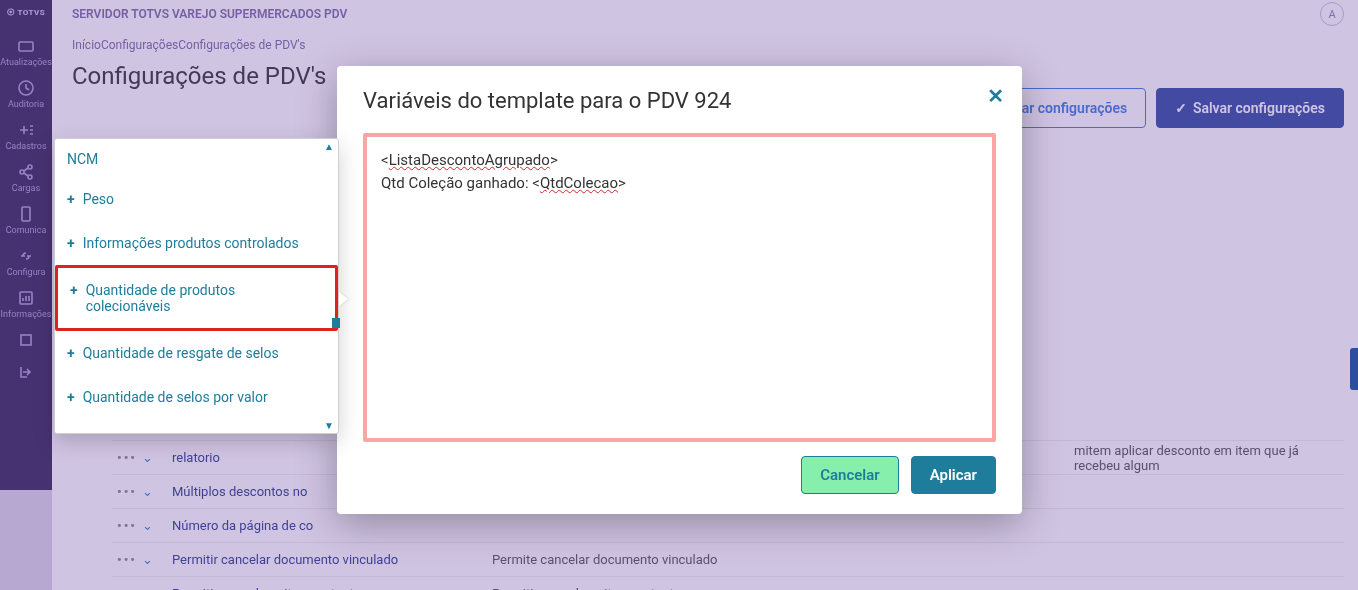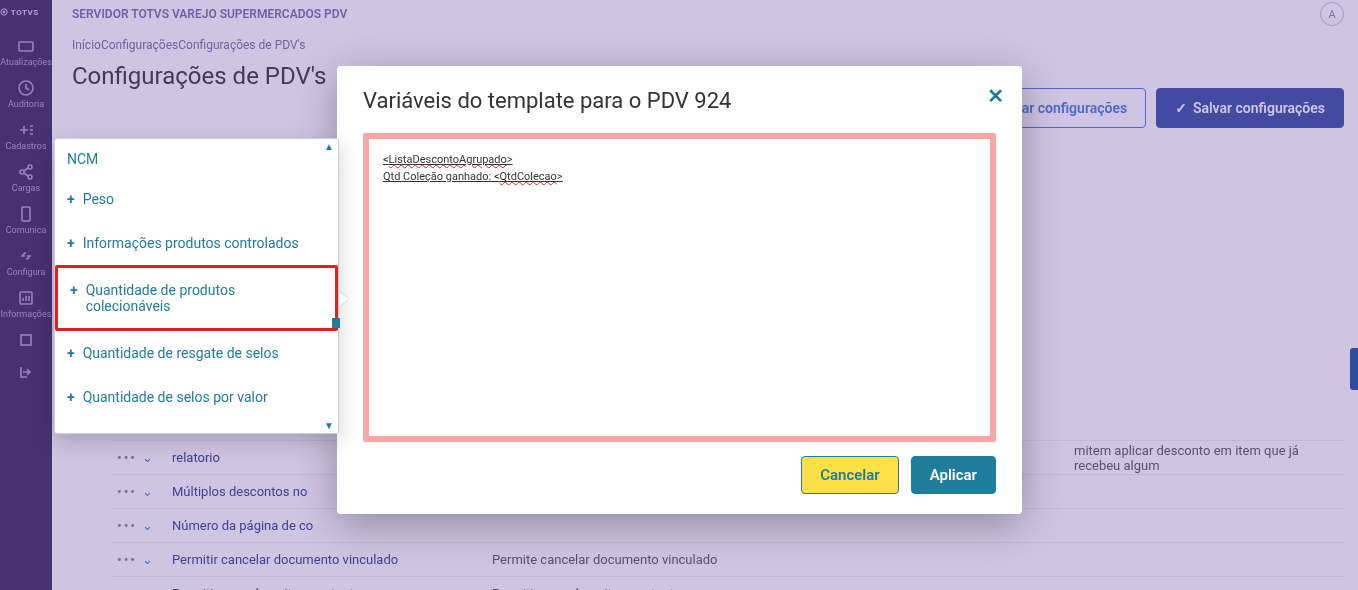--- a/index.html
+++ b/index.html
@@ -1,64 +1,64 @@
 <!DOCTYPE html>
 <html><head>
 <meta charset="utf-8">
 <style>
   * { box-sizing: border-box; margin: 0; padding: 0; }
   html, body { width: 1358px; height: 590px; font-family: -apple-system, BlinkMacSystemFont, "Segoe UI", Roboto, Arial, sans-serif; overflow: hidden; }
   body { position: relative; background: #f5f5f5; }
 
   
   .sidebar {
-    position: absolute; left: 0; top: 0; width: 52px; height: 590px;
+    position: absolute; left: 0; top: 0; width: 52px; height: 490px;
     background: #2b2247; color: #b2a7d6; display: flex; flex-direction: column;
-    font-size: 9px;
+    align-items: center; font-size: 9px;
   }
   .sidebar .logo { margin: 8px 0 14px; color: #eae3ff; font-weight: 700; font-size: 8px; letter-spacing: .5px;}
   .sidebar .item { display:flex; flex-direction:column; align-items:center; margin: 6px 0; width:100%; color:#bcb0df; }
   .sidebar .item svg { width:18px; height:18px; stroke:#bcb0df; fill:none; stroke-width:1.6; }
   .sidebar .item span { margin-top:2px; font-size:9px; }
 
   
   .main { position:absolute; left:52px; top:0; right:0; height:590px; background:#fff; }
 
   .topbar { height:28px; display:flex; align-items:center; padding:0 20px; color:#7a6ba3; font-size:12px; font-weight:600;text-align:center;}
   .avatar-circle { position:absolute; right:14px; top:2px; width:24px; height:24px; border:1px solid #c6bed9; border-radius:50%; display:flex; align-items:center; justify-content:center; color:#8a7eb8; font-size:11px;}
   .breadcrumbs { padding:10px 20px; font-size:12px; color:#7a6ba3; display:flex; }
   .breadcrumbs span { cursor:default;}
   .page-row { display:flex; align-items:center; padding:0 20px; }
   .page-title { font-size:24px; color:#333; font-weight:400;}
   .btn { height:40px; border-radius:4px; padding:0 18px; font-size:14px; font-weight:600; display:inline-flex; align-items:center; gap:6px; cursor:pointer;}
   .btn-outline { border:1px solid #3a7de0; background:#fff; color:#3a7de0;}
   .btn-primary { border:1px solid #2f4d9e; background:#2f4d9e; color:#fff;}
   .btn-primary-teal { border:1px solid #1e7d9b; background:#1e7d9b; color:#fff;}
-  .btn-outline-teal { border:1px solid #1e7d9b; background:#fde047; color:#1e7d9b;}
+  .btn-outline-teal { border:1px solid #1e7d9b; background:#86efac; color:#1e7d9b;}
   .main-buttons { position:absolute; right:14px; top:88px; display:flex; gap:10px;}
 
   
   .tint { position:absolute; inset:0; background:rgba(108,71,168,0.32); pointer-events:none; z-index:5;}
   .tint-sidebar { position:absolute; left:0; top:0; width:52px; height:590px; background:rgba(108,71,168,0.18); z-index:6;}
 
   
   .bg-table { position:absolute; left:60px; top:440px; right:14px; font-size:13px; color:#555;}
   .bg-table .row { display:flex; align-items:center; height:34px; border-top:1px solid #eee;}
   .bg-table .dots { width:30px; text-align:center; color:#888; font-weight:700; letter-spacing:2px;}
   .bg-table .chev { width:30px; color:#3a7de0; font-size:13px;}
   .bg-table .col1 { width:320px; color:#2a3e8c; }
   .bg-table .col2 { flex:1; color:#555;}
   .bg-table .row.first .col2 { padding-left: 582px; }
 
   
   .modal { position:absolute; left:337px; top:66px; width:685px; height:448px; background:#fff; border-radius:4px;
            box-shadow:0 10px 40px rgba(0,0,0,.30); z-index:30; display:flex; flex-direction:column; padding:22px 26px 20px;}
   .modal h2 { font-size:22px; font-weight:400; color:#333;}
   .modal .close { position:absolute; right:18px; top:18px; color:#1e7d9b; font-size:20px; font-weight:700; cursor:pointer;}
-  .editor { margin-top:20px; flex:1; border:6px solid #fca5a5; border-radius:2px; padding:12px 14px; font-size:11px; color:#333; line-height:1.55;text-decoration:underline;}
+  .editor { margin-top:20px; flex:1; border:4px solid #fca5a5; border-radius:2px; padding:12px 14px; font-size:15px; color:#333; line-height:1.55;}
   .wavy { text-decoration: underline wavy #cc2a2a; text-decoration-thickness:1px;}
   .modal-actions { margin-top:14px; display:flex; justify-content:flex-end; gap:12px;}
   .modal .btn { height:38px; padding:0 18px; font-size:15px;}
 
   
   .ddpanel { position:absolute; left:54px; top:138px; width:285px; height:296px; background:#fff; border:1px solid #cfcfcf;
              border-radius:3px; box-shadow:0 8px 22px rgba(0,0,0,.18); z-index:40; overflow:hidden;}
   .ddpanel .inner { padding:0; }
   .ddpanel .topitem { color:#1e7d9b; font-size:14px; padding:12px 12px 10px; }
   .ddpanel .opt { color:#1e7d9b; font-size:14px; padding:14px 12px; display:flex; gap:8px; align-items:flex-start;}

